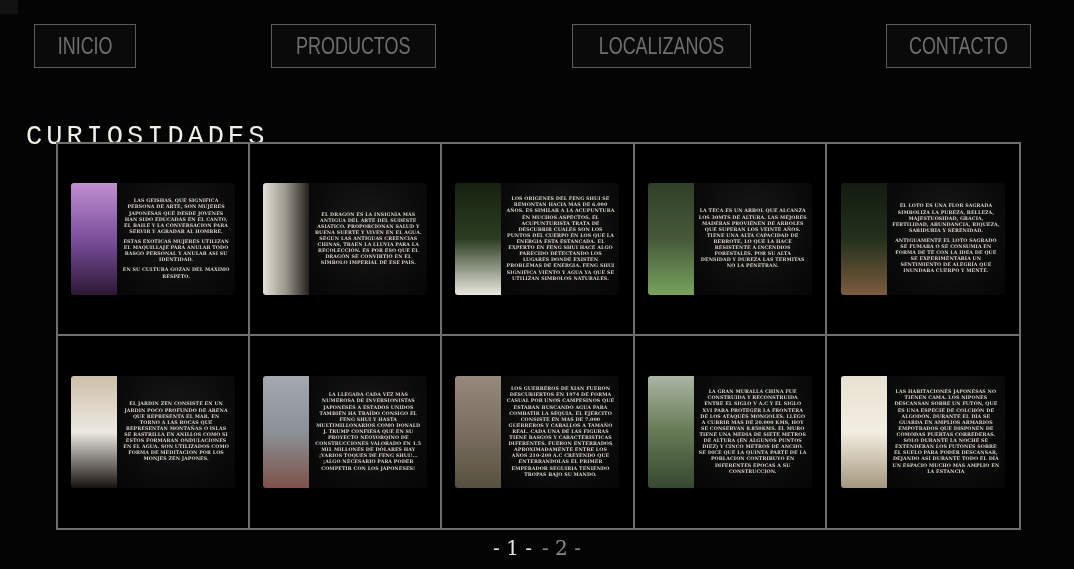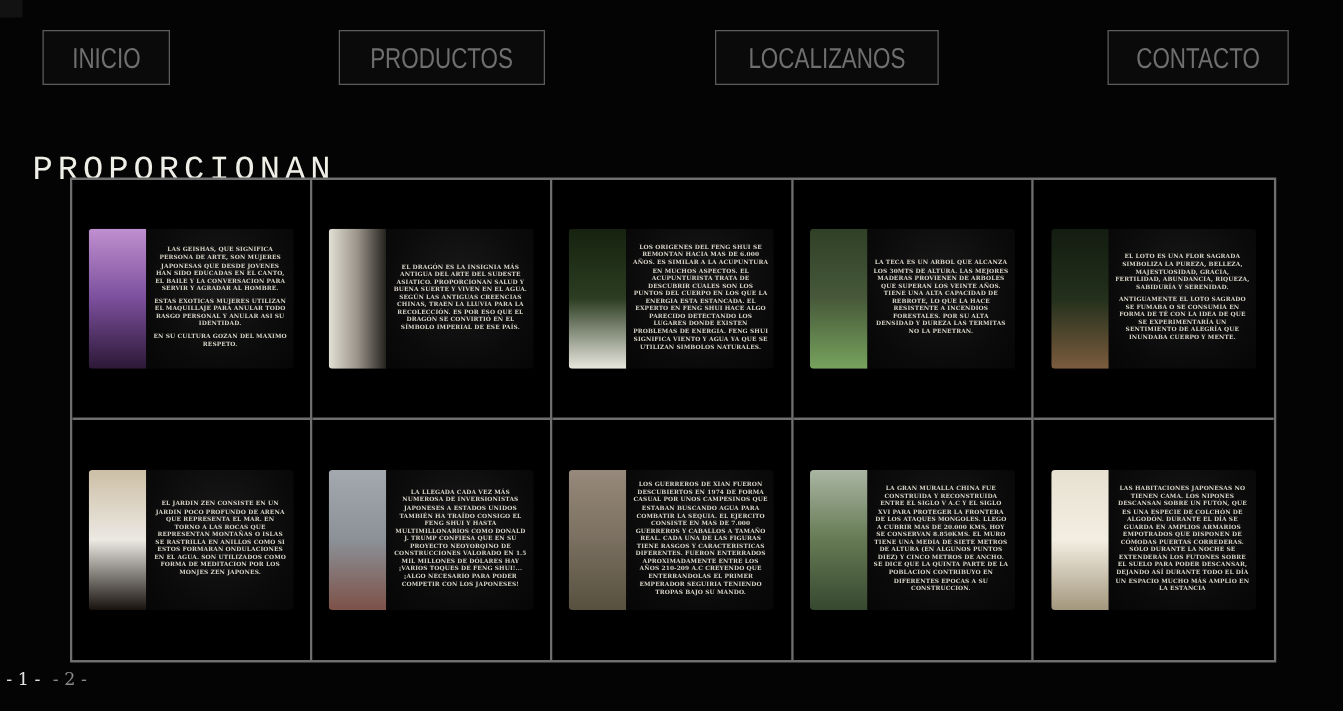--- a/index.html
+++ b/index.html
@@ -38,22 +38,22 @@
         cursor:pointer;box-shadow:0 0 6px rgba(0,0,0,.9);}
   .photo{width:46px;height:100%;flex:none;}
   .card-text{flex:1;background:radial-gradient(ellipse at 50% 40%,#191919 0%,#0a0a0a 70%,#060606 100%);
              display:flex;flex-direction:column;justify-content:center;align-items:center;
              padding:3px 5px;gap:4px;box-sizing:border-box;}
   .card-text p{margin:0;font-family:"DejaVu Serif","Liberation Serif",serif;
                font-size:4.7px;line-height:1.3;font-weight:700;color:#d6d2c6;
                text-align:center;letter-spacing:.1px;}
 
   
-  .pagination{position:absolute;left:0;top:536px;width:1074px;text-align:left;
-              font-family:"DejaVu Serif","Liberation Serif",serif;font-size:14px;}
+  .pagination{position:absolute;left:0;top:536px;width:1074px;text-align:center;
+              font-family:"DejaVu Serif","Liberation Serif",serif;font-size:20px;}
   .page-link{display:inline-block;margin:0 5px;cursor:pointer;color:#8c8c8c;}
   .page-link.current{color:#e3e3e3;}
 </style>
 </head>
 <body>
 
 <div class="corner-shade"></div>
 
 <nav class="nav">
     <div class="nav-btn">
@@ -63,21 +63,21 @@
       <span class="nav-label">PRODUCTOS</span>
     </div>
     <div class="nav-btn">
       <span class="nav-label">LOCALIZANOS</span>
     </div>
     <div class="nav-btn">
       <span class="nav-label">CONTACTO</span>
     </div>
   </nav>
 
-<h1 class="heading">PROPORCIONAN</h1>
+<h1 class="heading">CURIOSIDADES</h1>
 
 <div class="grid">
     <div class="cell">
       <div class="card">
         <div class="photo" style="background: linear-gradient(rgb(192, 143, 208), rgb(123, 79, 156), rgb(44, 24, 54));"></div>
         <div class="card-text">
           <p>LAS GEISHAS, QUE SIGNIFICA PERSONA DE ARTE, SON MUJERES JAPONESAS QUE DESDE JOVENES HAN SIDO EDUCADAS EN EL CANTO, EL BAILE Y LA CONVERSACION PARA SERVIR Y AGRADAR AL HOMBRE.</p>
           <p>ESTAS EXOTICAS MUJERES UTILIZAN EL MAQUILLAJE PARA ANULAR TODO RASGO PERSONAL Y ANULAR ASI SU IDENTIDAD.</p>
           <p>EN SU CULTURA GOZAN DEL MAXIMO RESPETO.</p>
         </div>

